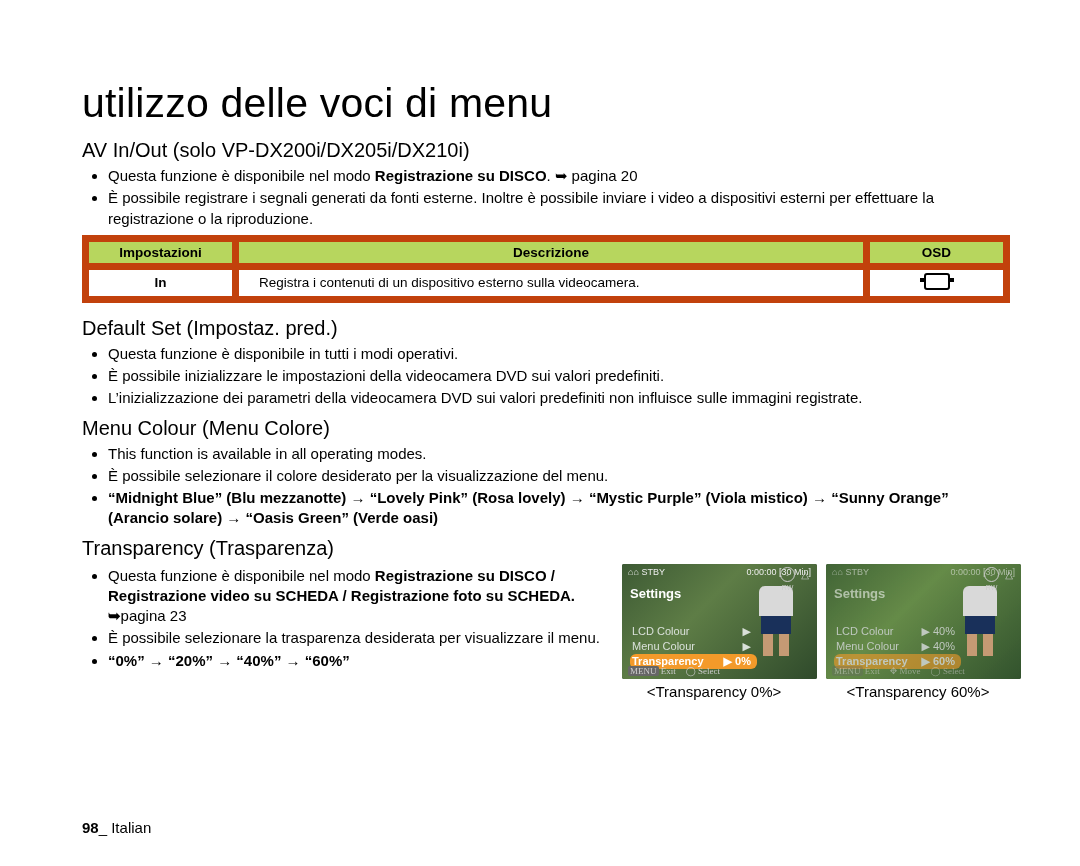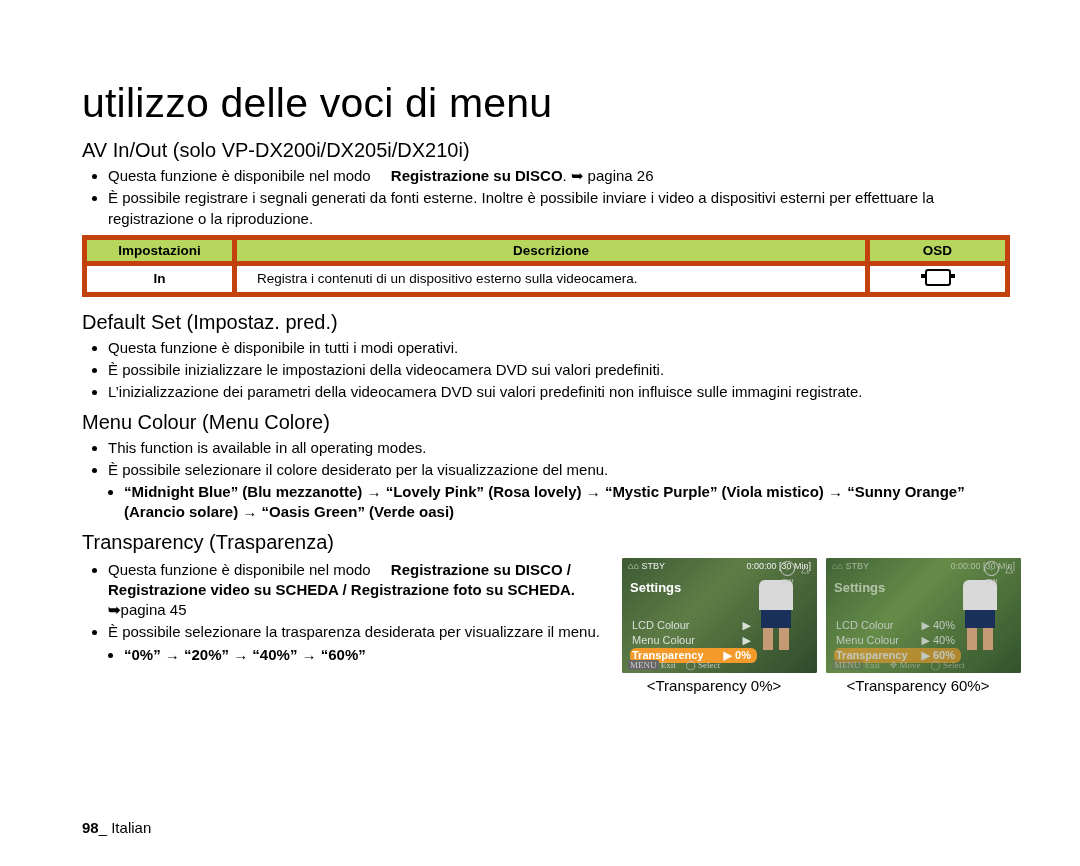--- a/index.html
+++ b/index.html
@@ -28,30 +28,30 @@
     margin: 8px 0 4px 0;
   }
   ul {
     margin: 2px 0 6px 0;
     padding-left: 26px;
     font-size: 15px;
     line-height: 1.35;
   }
   li { margin: 0 0 2px 0; }
   .arrow { font-family: Arial; }
-  .bold { font-weight: 700; margin-left: 16px; }
+  .bold { font-weight: 700; }
 
   table {
     border-collapse: collapse;
     width: 100%;
     font-size: 13.5px;
     margin: 2px 0 14px 0;
   }
   th, td {
-    border: 5px solid #c2410c;
+    border: 7px solid #c2410c;
     padding: 3px 20px;
     text-align: left;
     vertical-align: middle;
   }
   th {
     background: #b7d65e;
     text-align: center;
     font-weight: 700;
   }
   td.center { text-align: center; font-weight: 700; }
@@ -165,21 +165,21 @@
 </head>
 <body>
 
 <div class="page">
 
   <h1>utilizzo delle voci di menu</h1>
 
   <h2>AV In/Out (solo VP-DX200i/DX205i/DX210i)</h2>
   <ul>
     <li>
-      <span>Questa funzione è disponibile nel modo </span><span class="bold">Registrazione su DISCO</span><span class="arrow">. ➥ pagina 26</span>
+      <span>Questa funzione è disponibile nel modo </span><span class="bold">Registrazione su DISCO</span><span class="arrow">. ➥ pagina 20</span>
     </li>
     <li>È possibile registrare i segnali generati da fonti esterne. Inoltre è possibile inviare i video a dispositivi esterni per effettuare la registrazione o la riproduzione.</li>
   </ul>
 
   <table>
     <colgroup>
         <col class="col-imp">
         <col>
         <col class="col-osd">
       </colgroup>
@@ -210,21 +210,21 @@
     <li>È possibile selezionare il colore desiderato per la visualizzazione del menu.</li>
     <li class="bold">“Midnight Blue” (Blu mezzanotte) → “Lovely Pink” (Rosa lovely) → “Mystic Purple” (Viola mistico) → “Sunny Orange” (Arancio solare) → “Oasis Green” (Verde oasi)</li>
   </ul>
 
   <h2>Transparency (Trasparenza)</h2>
 
   <div class="caption-row">
     <div class="caption-col">
       <ul>
         <li>
-          <span>Questa funzione è disponibile nel modo </span><span class="bold">Registrazione su DISCO / Registrazione video su SCHEDA / Registrazione foto su SCHEDA. ➥</span><span>pagina 45</span>
+          <span>Questa funzione è disponibile nel modo </span><span class="bold">Registrazione su DISCO / Registrazione video su SCHEDA / Registrazione foto su SCHEDA. ➥</span><span>pagina 23</span>
         </li>
         <li>È possibile selezionare la trasparenza desiderata per visualizzare il menu.</li>
         <li class="bold">“0%” → “20%” → “40%” → “60%”</li>
       </ul>
     </div>
 
     <div class="thumb-col">
       <div class="thumb-wrap">
         <div class="thumb t0">
           <div class="field"></div>

